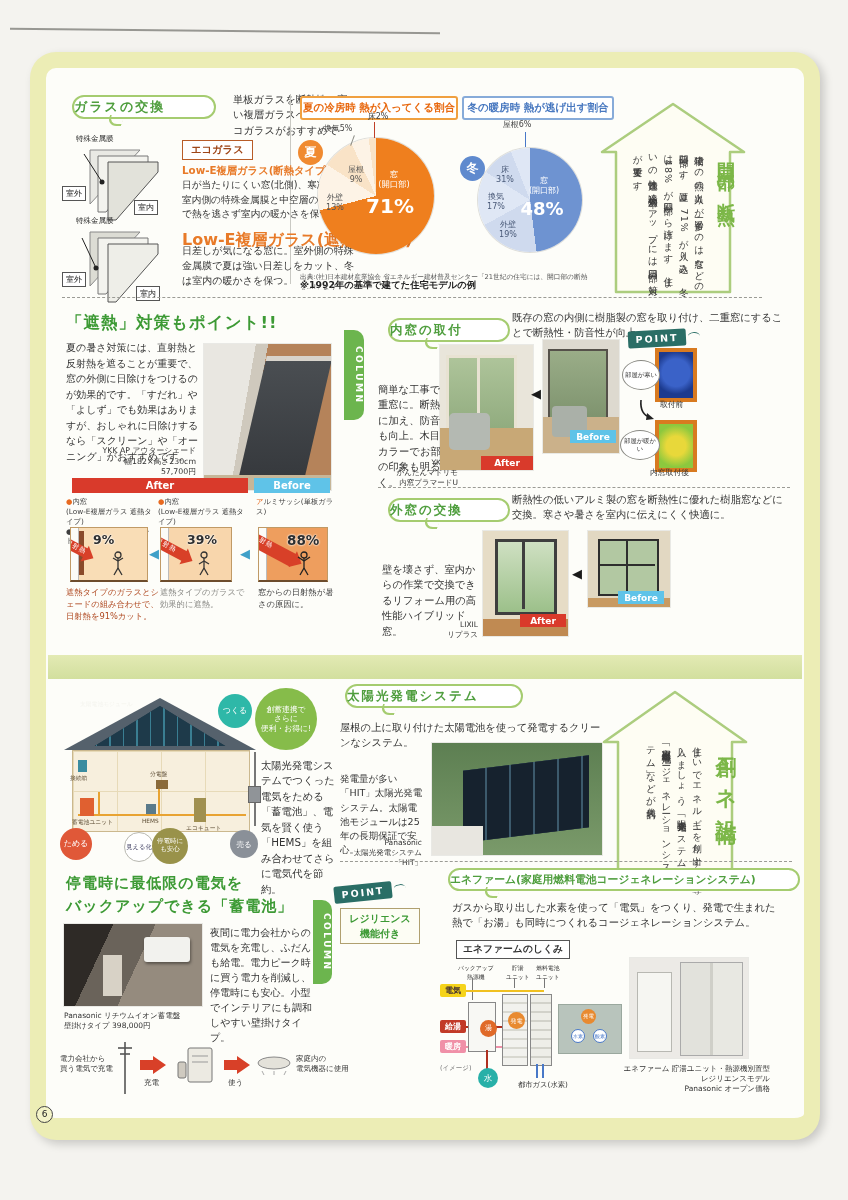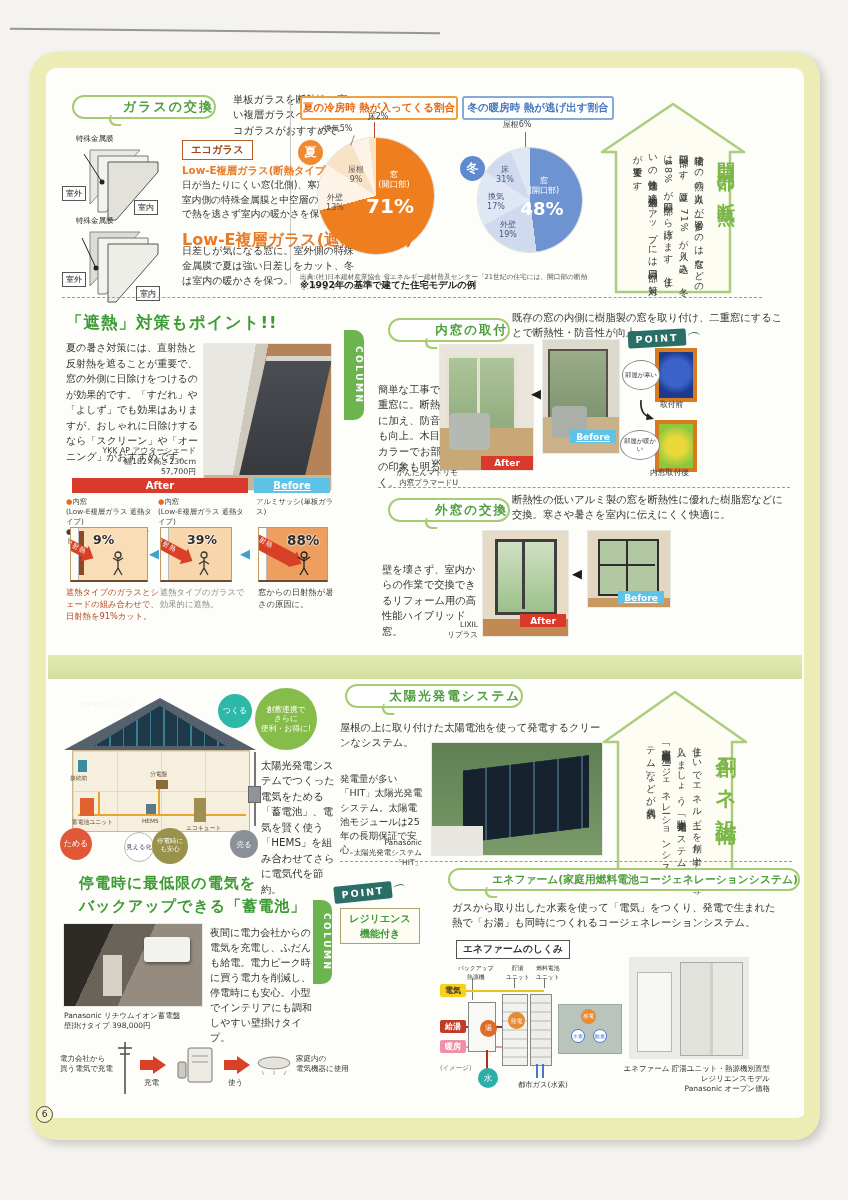--- a/index.html
+++ b/index.html
@@ -5,38 +5,38 @@
   html,body{margin:0;padding:0;}
   body{font-family:"DejaVu Sans","Liberation Sans",sans-serif;color:#333;background:#efeeea;}
   .page{position:relative;width:848px;height:1200px;background:#f4f3ef;overflow:hidden;}
   .abs{position:absolute;}
   
   .frame{position:absolute;left:30px;top:52px;width:758px;height:1050px;border:16px solid #ecedb5;border-bottom-width:22px;border-radius:26px;background:#fdfdf9;box-shadow:4px 4px 10px rgba(0,0,0,.18);}
   .scanline{position:absolute;left:10px;top:30px;width:430px;height:2px;background:#4a4a46;opacity:.55;transform:rotate(.6deg);}
   .band-green{position:absolute;left:48px;top:655px;width:754px;height:24px;background:linear-gradient(#e3eab4,#d2df9e);}
   .pagenum{position:absolute;left:36px;top:1106px;width:15px;height:15px;border:1.2px solid #444;border-radius:50%;font-size:9px;line-height:15px;text-align:center;color:#222;background:#f4f4c8;}
   
-  .bubble{position:absolute;border:2px solid #a5cc70;border-radius:999px;background:#fff;color:#4f9e3e;font-weight:bold;text-align:right;letter-spacing:2px;}
+  .bubble{position:absolute;border:2px solid #a5cc70;border-radius:999px;background:#fff;color:#4f9e3e;font-weight:bold;text-align:left;letter-spacing:2px;}
   .bubble::after{content:'';position:absolute;left:34px;bottom:-9px;width:13px;height:9px;border-left:2px solid #a5cc70;border-bottom:2px solid #a5cc70;border-radius:0 0 0 10px;background:transparent;transform:skewX(-18deg);}
   
   .vtext{position:absolute;writing-mode:vertical-rl;text-orientation:mixed;}
   .vtitle{font-weight:bold;color:#7cb748;letter-spacing:5px;padding-left:7px;}
   .vbody{font-size:9.5px;line-height:1.62;color:#3a3a3a;letter-spacing:1px;}
   .rule-v{position:absolute;width:1px;background:#c9c9c3;}
   .rule-dash{position:absolute;border-top:1.5px dashed #9b9b95;}
   
   .pie-hd{position:absolute;background:#fff;border-radius:3px;font-weight:bold;font-size:10.5px;text-align:center;padding:3px 0;}
   .pie{position:absolute;border-radius:50%;box-shadow:0 0 0 1px rgba(0,0,0,.12);}
   .badge{position:absolute;border-radius:50%;color:#fff;font-weight:bold;font-size:12px;text-align:center;}
   .plab{position:absolute;font-size:8px;line-height:1.2;text-align:center;}
   .leader{position:absolute;width:1px;background:#8a8a84;}
   
   .photo{position:absolute;overflow:hidden;background:#ddd;box-shadow:0 0 0 1px rgba(0,0,0,.08);}
   .tag-after{position:absolute;background:#d93a2b;color:#fff;font-size:9px;font-weight:bold;text-align:center;line-height:14px;}
-  .tag-before{position:absolute;background:#5fc3e8;color:#fff;font-size:9px;font-weight:bold;text-align:center;line-height:14px;text-decoration:underline;}
+  .tag-before{position:absolute;background:#5fc3e8;color:#fff;font-size:9px;font-weight:bold;text-align:center;line-height:14px;}
   .cmp-arrow{position:absolute;font-size:13px;color:#1a1a1a;}
   .cap{position:absolute;font-size:7.5px;line-height:1.35;color:#333;}
   
   .col-tab{position:absolute;writing-mode:vertical-rl;background:#6cb54e;color:#fff;font-size:9px;letter-spacing:2.5px;text-align:center;border-radius:0 10px 10px 0;font-weight:bold;}
   
   .point{position:absolute;background:#2a6e66;color:#fff;font-size:9.5px;font-weight:bold;letter-spacing:2px;text-align:center;line-height:17px;width:58px;height:17px;border-radius:2px;}
   .point::after{content:'';position:absolute;right:-14px;top:4px;width:12px;height:7px;border-top:1.5px solid #2a6e66;border-radius:60%;}
   
   .case-box{position:absolute;border:1px solid #c09a66;border-bottom:2.5px solid #6d4c2c;overflow:hidden;}
   .win-frame{position:absolute;left:0;top:0;width:7px;height:100%;background:#fcfcf8;border-right:1px solid #bbb;}
@@ -362,21 +362,21 @@
       <path d="M75 4 L146 54 L132 54 L132 196 L18 196 L18 54 L4 54 Z" fill="#fefdf3" stroke="#accd7e" stroke-width="2.5" stroke-linejoin="round"></path>
     </svg>
     <div class="vtext" style="left:12px;top:52px;width:128px;height:138px;">
       <div class="vtitle" style="font-size:21px;">創エネ設備</div>
       <div class="vbody">住まいでエネルギーを創り出す設備を導入しましょう。「太陽光発電システム」や「家庭用燃料電池コージェネレーションシステム」などが代表的。</div>
     </div>
   </div>
 
   <div class="rule-dash" style="left:340px;top:861px;width:452px;"></div>
 
-  <div class="txt abs" style="left:66px;top:872px;font-size:15px;font-weight:bold;color:#3d9a35;letter-spacing:1px;line-height:1.5;margin-left:13px;">
+  <div class="txt abs" style="left:66px;top:872px;font-size:15px;font-weight:bold;color:#3d9a35;letter-spacing:1px;line-height:1.5;">
     <div>停電時に最低限の電気を</div>
     <div>バックアップできる「蓄電池」</div>
   </div>
   <div class="photo" style="left:64px;top:924px;width:138px;height:82px;background:linear-gradient(115deg,#2e2a26 0 28%,#6a635a 28% 52%,#958b7e 52% 100%);">
     <div class="abs" style="left:58%;top:16%;width:33%;height:30%;background:#f2f2ee;border-radius:3px;box-shadow:1px 2px 3px rgba(0,0,0,.4);"></div>
     <div class="abs" style="left:28%;top:38%;width:14%;height:50%;background:#d8d2c6;"></div>
   </div>
   <div class="cap" style="left:64px;top:1011px;width:150px;">
     <div>Panasonic リチウムイオン蓄電盤</div>
     <div>壁掛けタイプ 398,000円</div>

